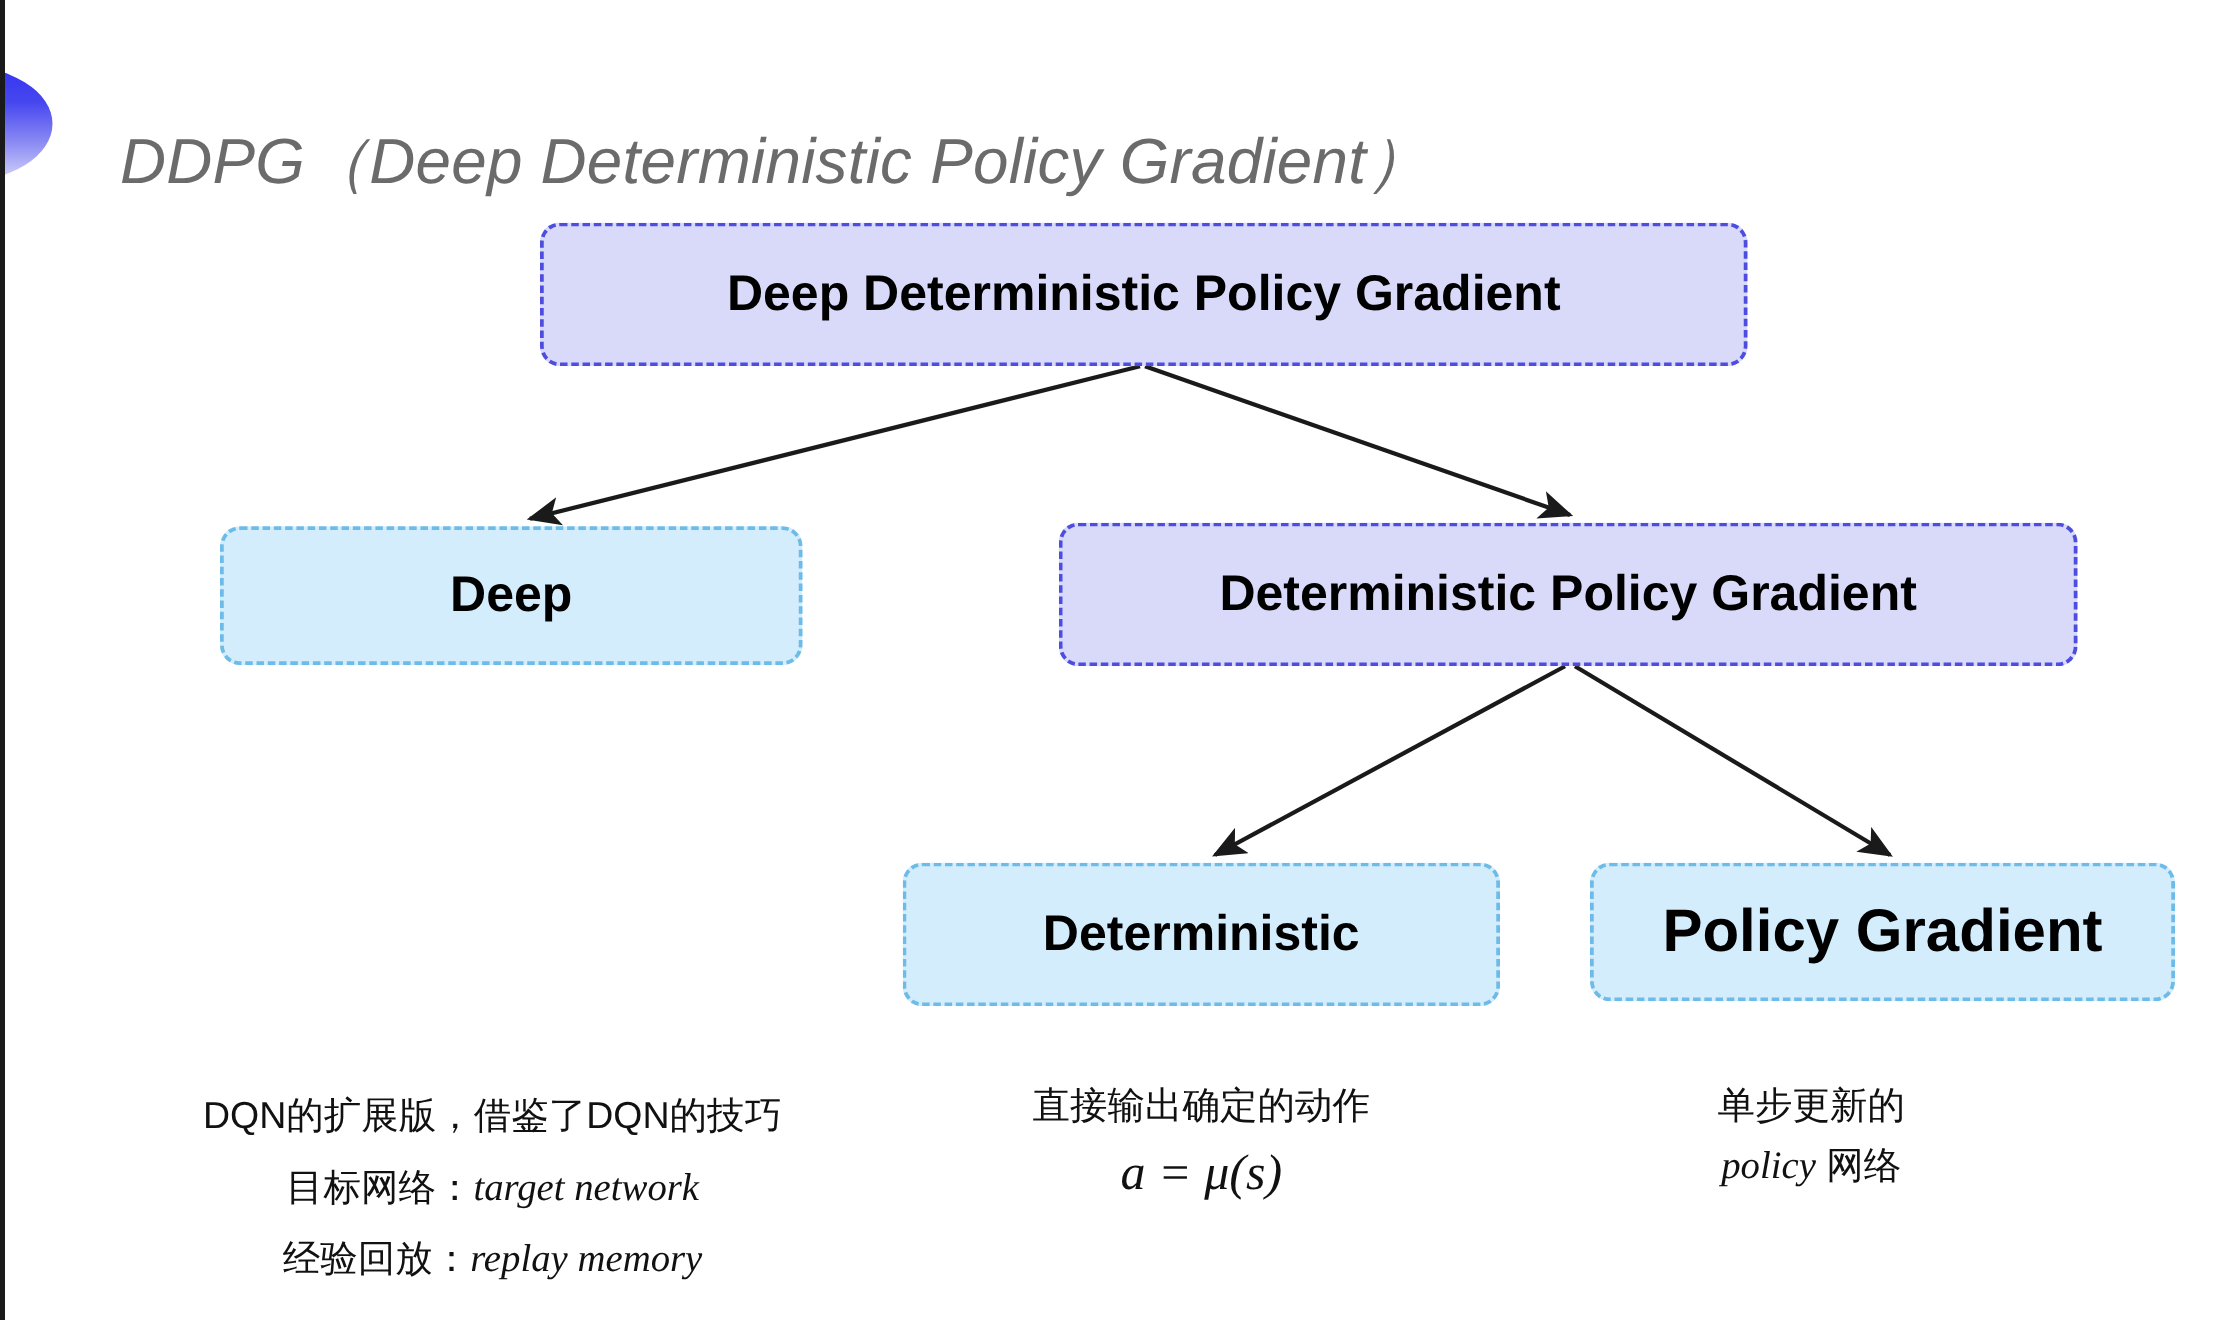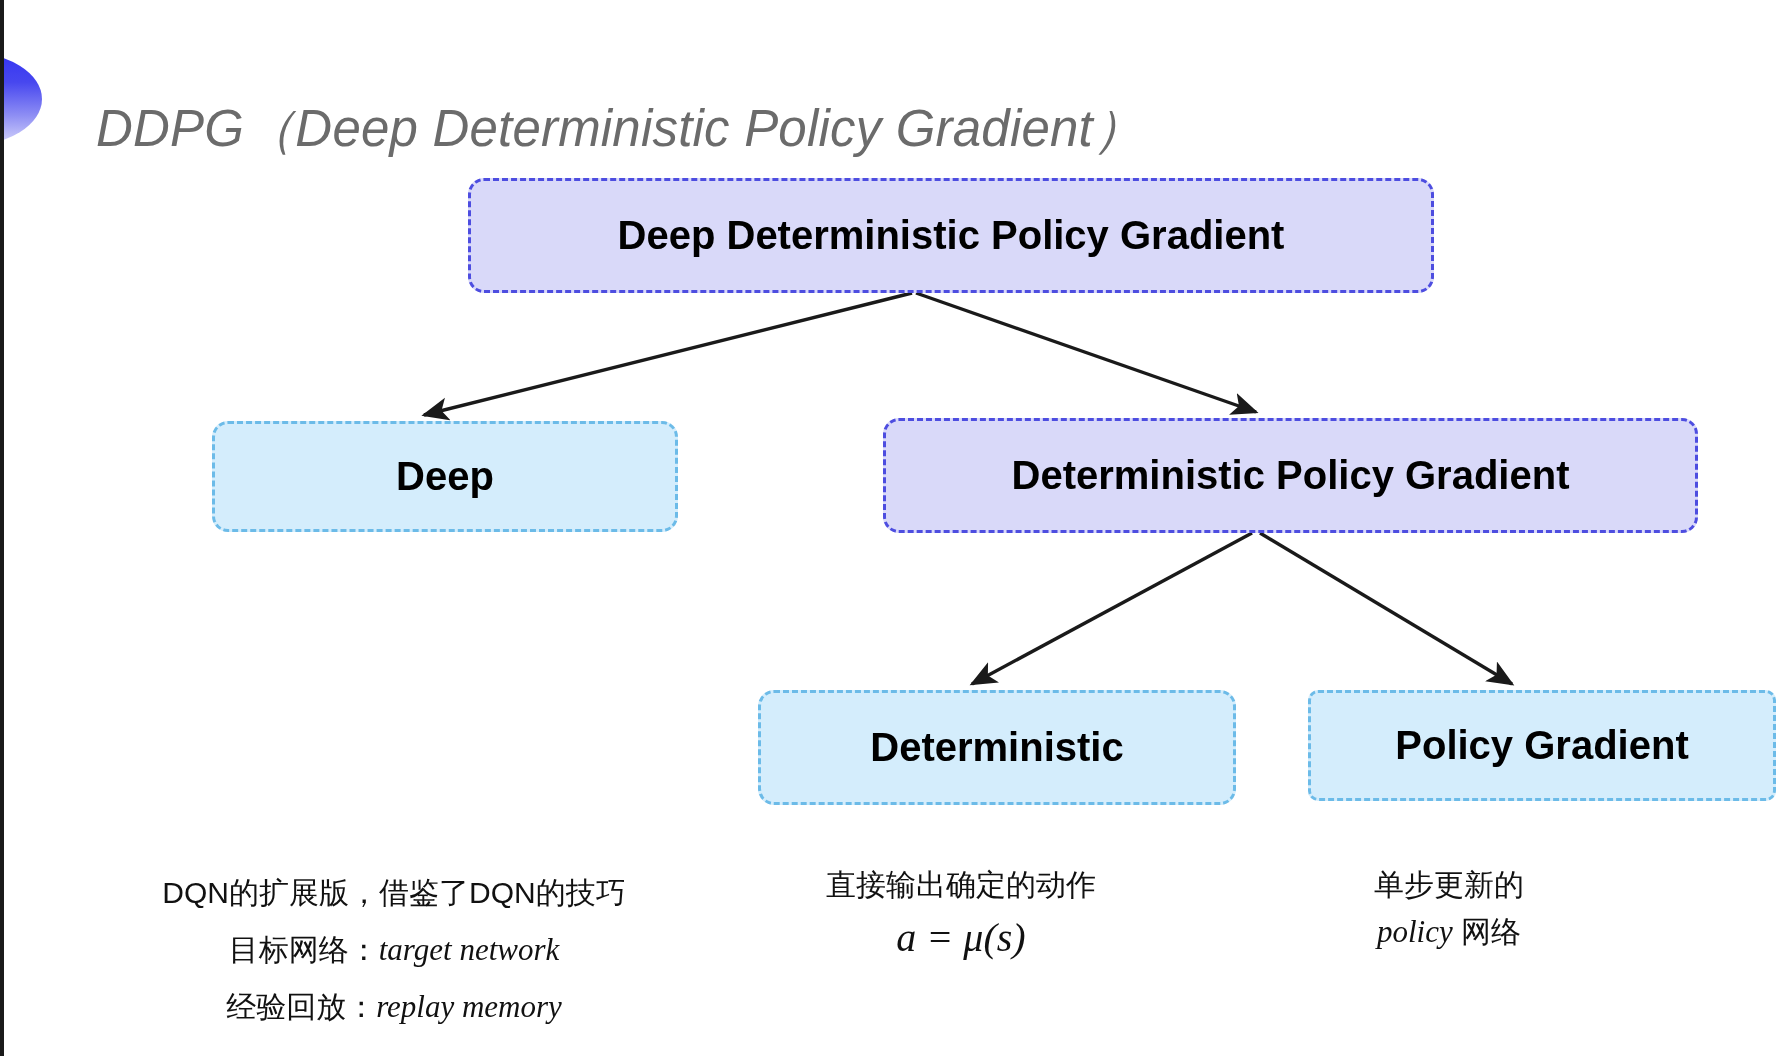--- a/index.html
+++ b/index.html
@@ -50,21 +50,20 @@
   .node {
     position: absolute;
     box-sizing: border-box;
     border-radius: 16px;
     display: flex;
     align-items: center;
     justify-content: center;
     text-align: center;
     color: #000000;
     font-weight: 600;
-    margin-left: 36px;
   }
   .node-purple {
     background: #d9d9f9;
     border: 3px dashed #4d4de0;
   }
   .node-blue {
     background: #d4edfc;
     border: 3px dashed #6cbbe8;
   }
 
@@ -84,22 +83,21 @@
     font-size: 40px;
   }
   #node-deterministic {
     left: 718px;  top: 690px;
     width: 478px; height: 115px;
     font-size: 40px;
   }
   #node-policy-gradient {
     left: 1268px; top: 690px;
     width: 468px; height: 111px;
-    font-size: 40px;
-    border-radius: 10px;
+    font-size: 48px;
   }
 
   
   #connectors {
     position: absolute;
     left: 0; top: 0;
     width: 1778px; height: 1056px;
     pointer-events: none;
   }
 

